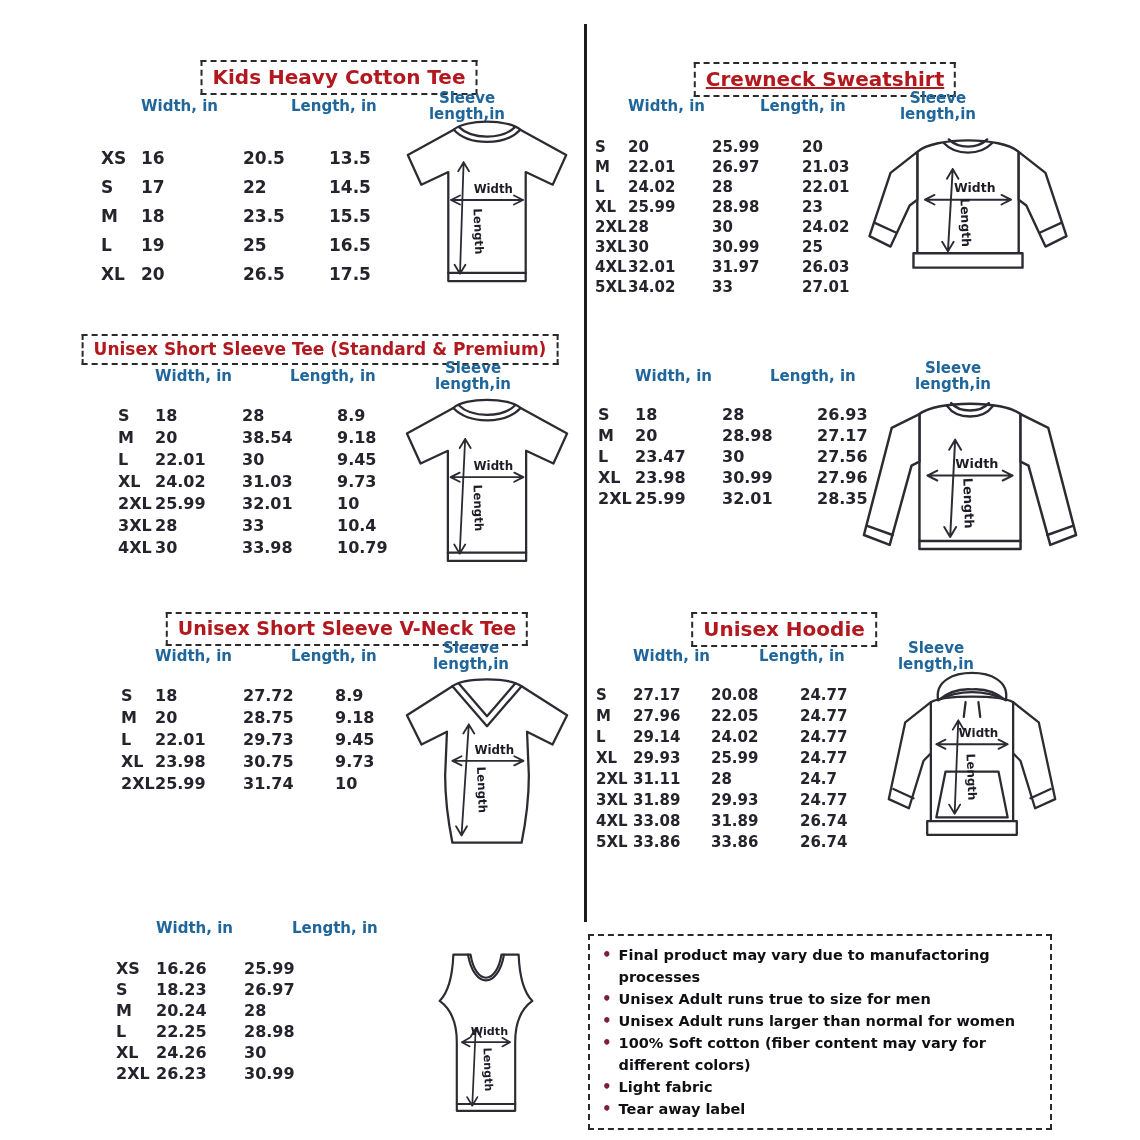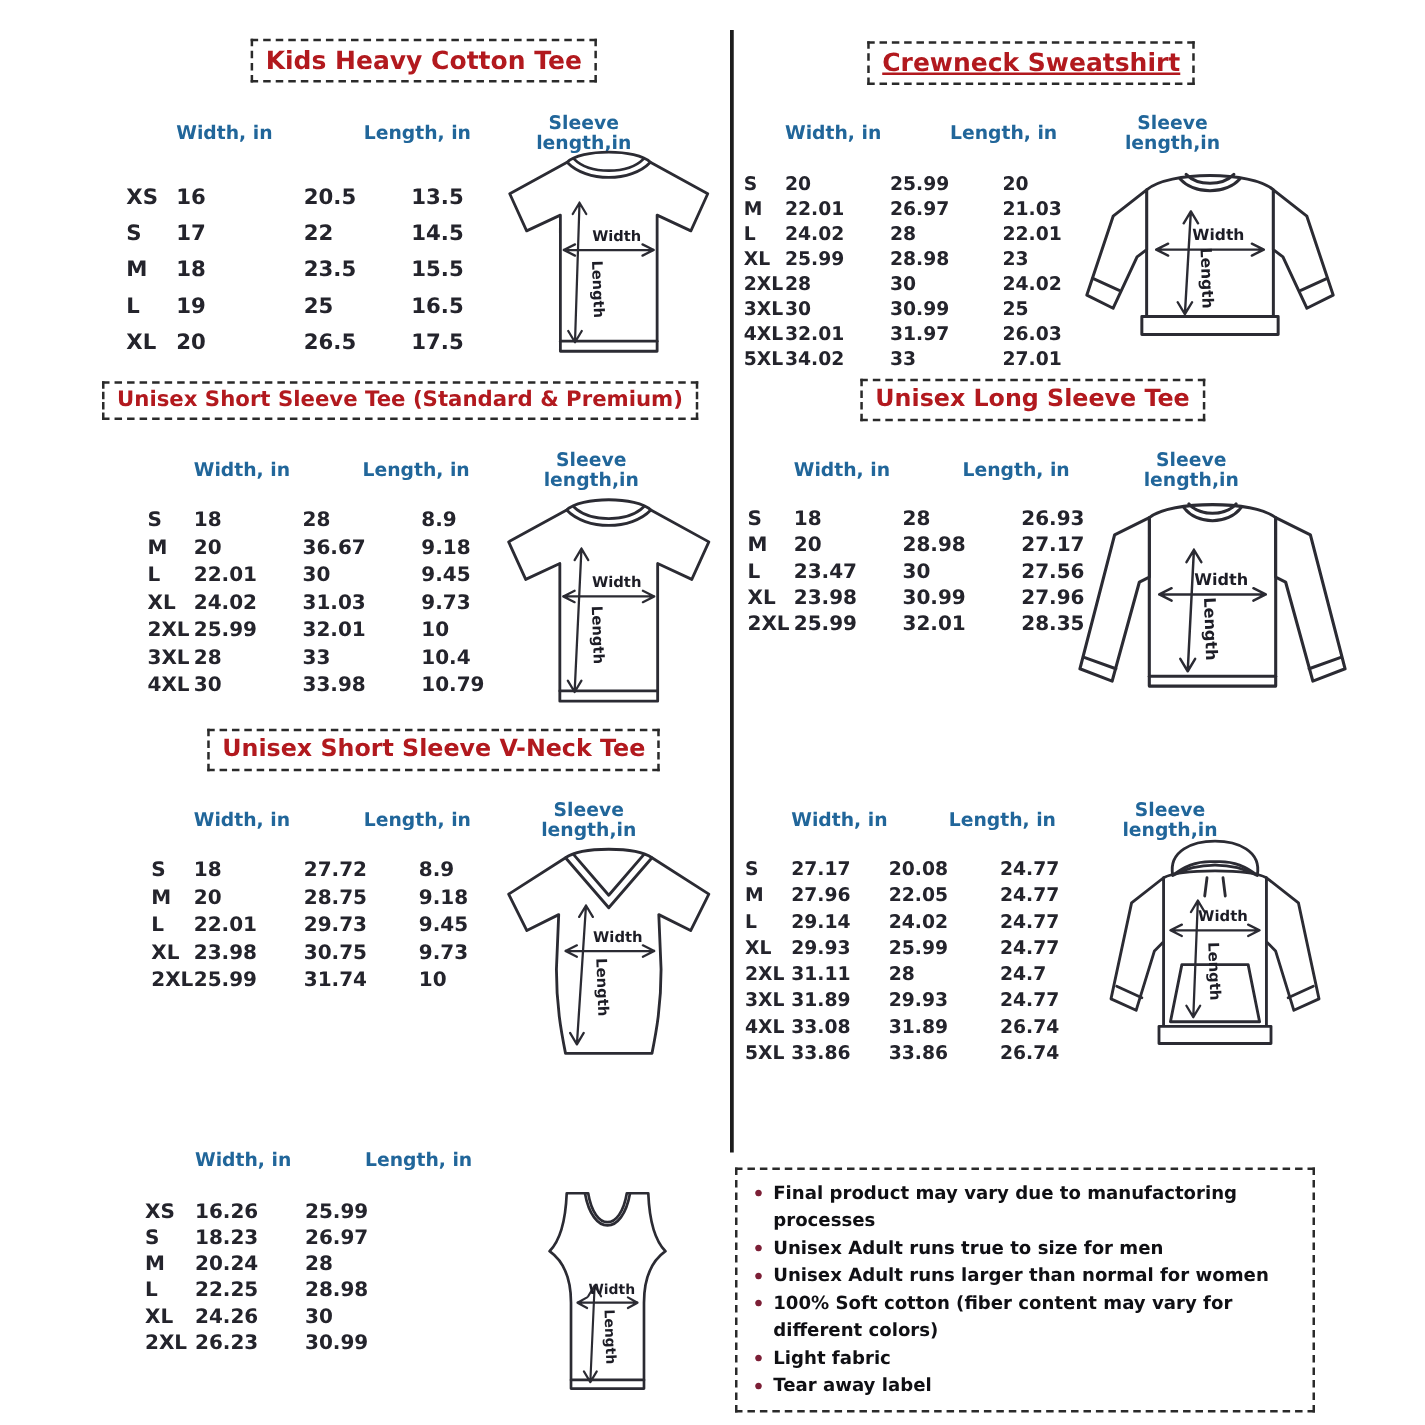--- a/index.html
+++ b/index.html
@@ -5,21 +5,21 @@
   html,body{margin:0;padding:0;background:#ffffff;}
   #page{position:relative;width:1140px;height:1140px;background:#ffffff;overflow:hidden;
         font-family:"DejaVu Sans",sans-serif;color:#24242c;}
 
   
   #divider{position:absolute;left:584px;top:24px;width:3px;height:898px;background:#1c1c1c;}
 
   
   .sec-title{position:absolute;transform:translateX(-50%);white-space:nowrap;
              border:2px dashed #2a2a2a;background:#fff;color:#b2191e;
-             font-weight:700;font-size:20px;padding:3px 10px;line-height:1.25;}
+             font-weight:700;font-size:20px;padding:3px 10px;line-height:1.25;margin-top:29px;}
   #t1{left:339px;top:31px;}
   #t2{left:825px;top:33px;text-decoration:underline;}
   #t3{left:320px;top:305px;font-size:17px;}
   #t4{left:826px;top:303px;font-size:19px;}
   #t5{left:347px;top:583px;font-size:19px;}
   #t6{left:784px;top:583px;}
   #t7{left:352px;top:863px;}
 
   
   .table{position:absolute;}
@@ -65,22 +65,22 @@
 </head>
 <body>
 
 <div id="page">
 
   <div id="divider"></div>
 
   <div class="sec-title" id="t1">Kids Heavy Cotton Tee</div>
   <div class="sec-title" id="t2">Crewneck Sweatshirt</div>
   <div class="sec-title" id="t3">Unisex Short Sleeve Tee (Standard &amp; Premium)</div>
-  <div class="sec-title" id="t4">Unisex Long Sleeve Tee</div>
   <div class="sec-title" id="t5">Unisex Short Sleeve V-Neck Tee</div>
+  <div class="sec-title" id="t6">Unisex Hoodie</div>
 
   <div class="table" id="tab1">
     <div class="thead">
         <div class="hcell">Width, in</div>
         <div class="hcell">Length, in</div>
         <div class="hcell">Sleeve length,in</div>
       </div>
     <div class="tbody">
         <div class="trow">
           <div class="tcell size">XS</div>
@@ -180,21 +180,21 @@
     <div class="tbody">
         <div class="trow">
           <div class="tcell size">S</div>
           <div class="tcell val">18</div>
           <div class="tcell val">28</div>
           <div class="tcell val">8.9</div>
         </div>
         <div class="trow">
           <div class="tcell size">M</div>
           <div class="tcell val">20</div>
-          <div class="tcell val">36.67</div>
+          <div class="tcell val">38.54</div>
           <div class="tcell val">9.18</div>
         </div>
         <div class="trow">
           <div class="tcell size">L</div>
           <div class="tcell val">22.01</div>
           <div class="tcell val">30</div>
           <div class="tcell val">9.45</div>
         </div>
         <div class="trow">
           <div class="tcell size">XL</div>

